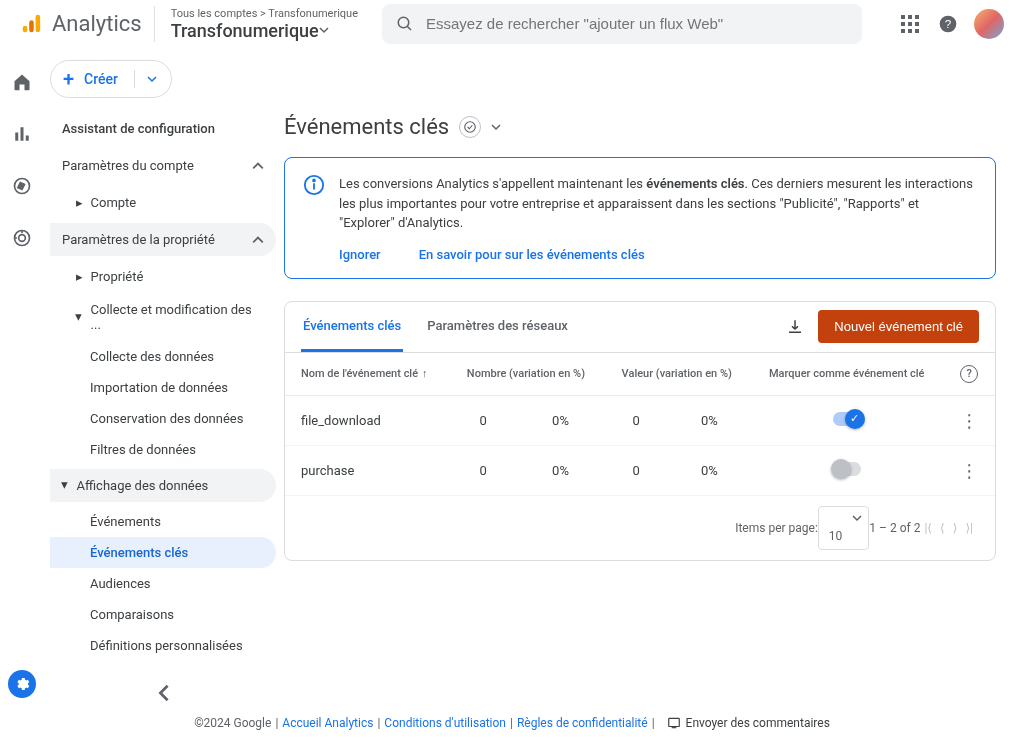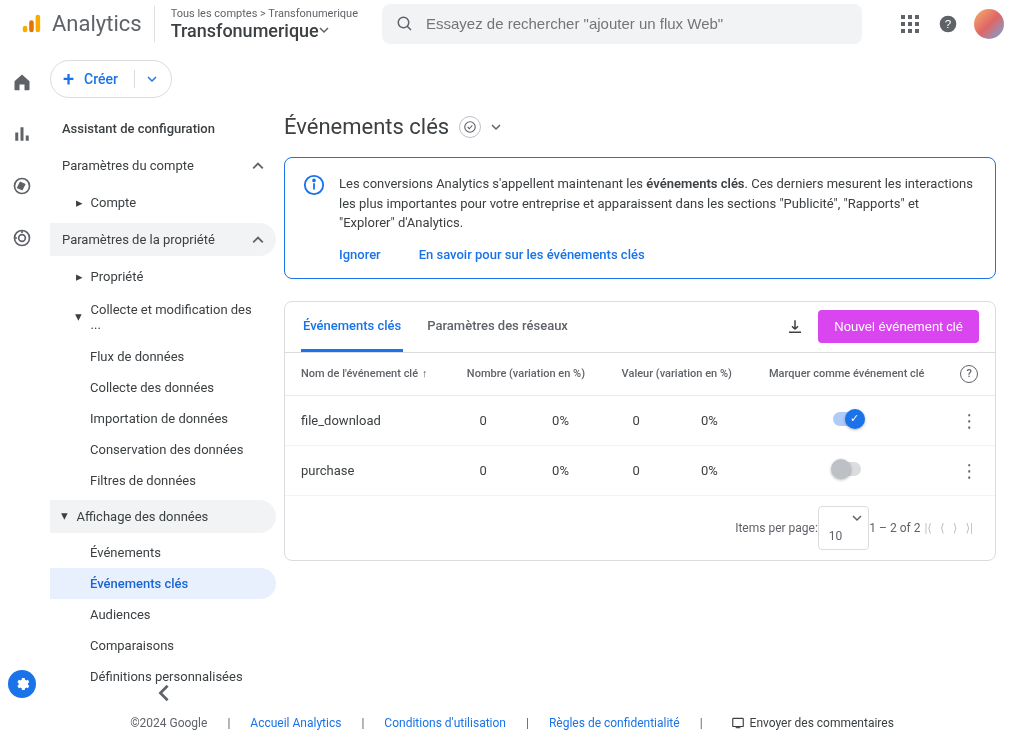--- a/index.html
+++ b/index.html
@@ -50,39 +50,39 @@
   .banner-text b { font-weight:600;}
   .banner-actions { margin-top:14px; display:flex; gap:38px;}
   .banner-actions span { color:#1a73e8; font-weight:500; font-size:13px; cursor:pointer;}
 
   .card { border:1px solid #dadce0; border-radius:8px; overflow:hidden;}
   .card-header { display:flex; align-items:center; border-bottom:1px solid #dadce0; padding: 0 16px;}
   .tabs { display:flex; gap:22px; flex:1;}
   .tab { padding:16px 2px; font-size:13px; color:#5f6368; cursor:pointer; border-bottom:3px solid transparent; font-weight:500;}
   .tab.active { color:#1a73e8; border-bottom-color:#1a73e8;}
   .dl-icon { color:#3c4043; margin-right:14px; cursor:pointer;}
-  .new-btn { background:#d946ef; color:#fff; border:none; border-radius:4px; padding:9px 16px; font-size:13px; font-weight:500; cursor:pointer;}
+  .new-btn { background:#c2410c; color:#fff; border:none; border-radius:4px; padding:9px 16px; font-size:13px; font-weight:500; cursor:pointer;}
   table { width:100%; border-collapse:collapse;}
   th { text-align:left; font-size:11px; font-weight:500; color:#5f6368; padding:12px 16px; border-bottom:1px solid #e8eaed;}
   th.center, td.center { text-align:center;}
   td { padding:14px 16px; font-size:13px; color:#3c4043; border-bottom:1px solid #f1f3f4;}
   .sort-arrow { margin-left:4px;}
   .toggle { width:28px; height:14px; border-radius:8px; position:relative; display:inline-block;}
   .toggle.on { background:#aecbfa;}
   .toggle.off { background:#dadce0;}
   .toggle .knob { position:absolute; top:-3px; width:20px; height:20px; border-radius:50%; box-shadow:0 1px 3px rgba(0,0,0,.3);}
   .toggle.on .knob { right:-4px; background:#1a73e8; display:flex; align-items:center; justify-content:center; color:#fff; font-size:11px;}
   .toggle.off .knob { left:-2px; background:#bdc1c6;}
   .help-circle { width:18px; height:18px; border:1.5px solid #5f6368; border-radius:50%; display:inline-flex; align-items:center; justify-content:center; font-size:11px; color:#5f6368;}
   .dots { color:#5f6368; cursor:pointer; font-size:18px;}
   .paginator { display:flex; align-items:center; justify-content:flex-end; padding:10px 18px; font-size:12px; color:#5f6368;}
   .pag-select { border:1px solid #dadce0; border-radius:4px; padding:22px 26px 6px 10px; font-size:12px; position:relative; cursor:pointer;}
   .pag-btn { color:#bdc1c6; cursor:default; padding:4px;}
 
-  .footer { height:30px; display:flex; align-items:center; justify-content:center; font-size:12px; color:#5f6368; gap:20px;}
+  .footer { height:30px; display:flex; align-items:center; justify-content:center; font-size:12px; color:#5f6368; gap:4px;}
   .footer a { color:#1a73e8; text-decoration:none;}
   .footer .sep { color:#5f6368;}
   .feedback { display:flex; align-items:center; gap:5px; margin-left:8px; color:#3c4043;}
 
   svg { display:block; }
 </style>
 </head>
 <body>
 
 <div class="header">
@@ -213,21 +213,20 @@
         </span>
     </div>
     <div class="side-item side-sub">
       <span>▸</span>
       <span>Propriété</span>
     </div>
     <div class="side-item side-sub">
       <span style="transform:rotate(90deg)">▸</span>
       <span>Collecte et modification des ...</span>
     </div>
-    <div class="side-sub-item">Flux de données</div>
     <div class="side-sub-item">Collecte des données</div>
     <div class="side-sub-item">Importation de données</div>
     <div class="side-sub-item">Conservation des données</div>
     <div class="side-sub-item">Filtres de données</div>
 
     <div class="side-group">
       <span style="display:flex;align-items:center;gap:8px">
         <span style="transform:rotate(90deg)">▸</span>
         <span>Affichage des données</span>
       </span>

